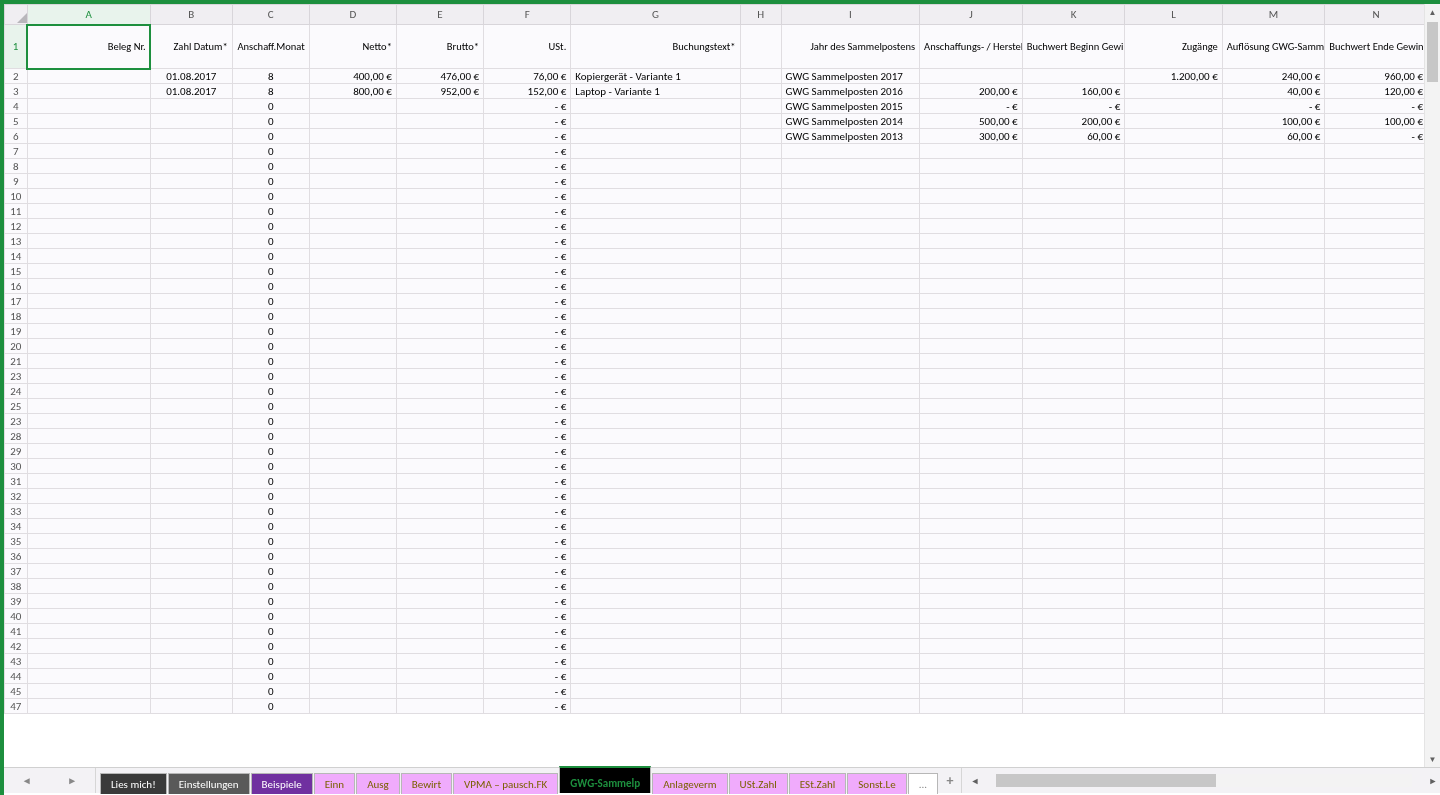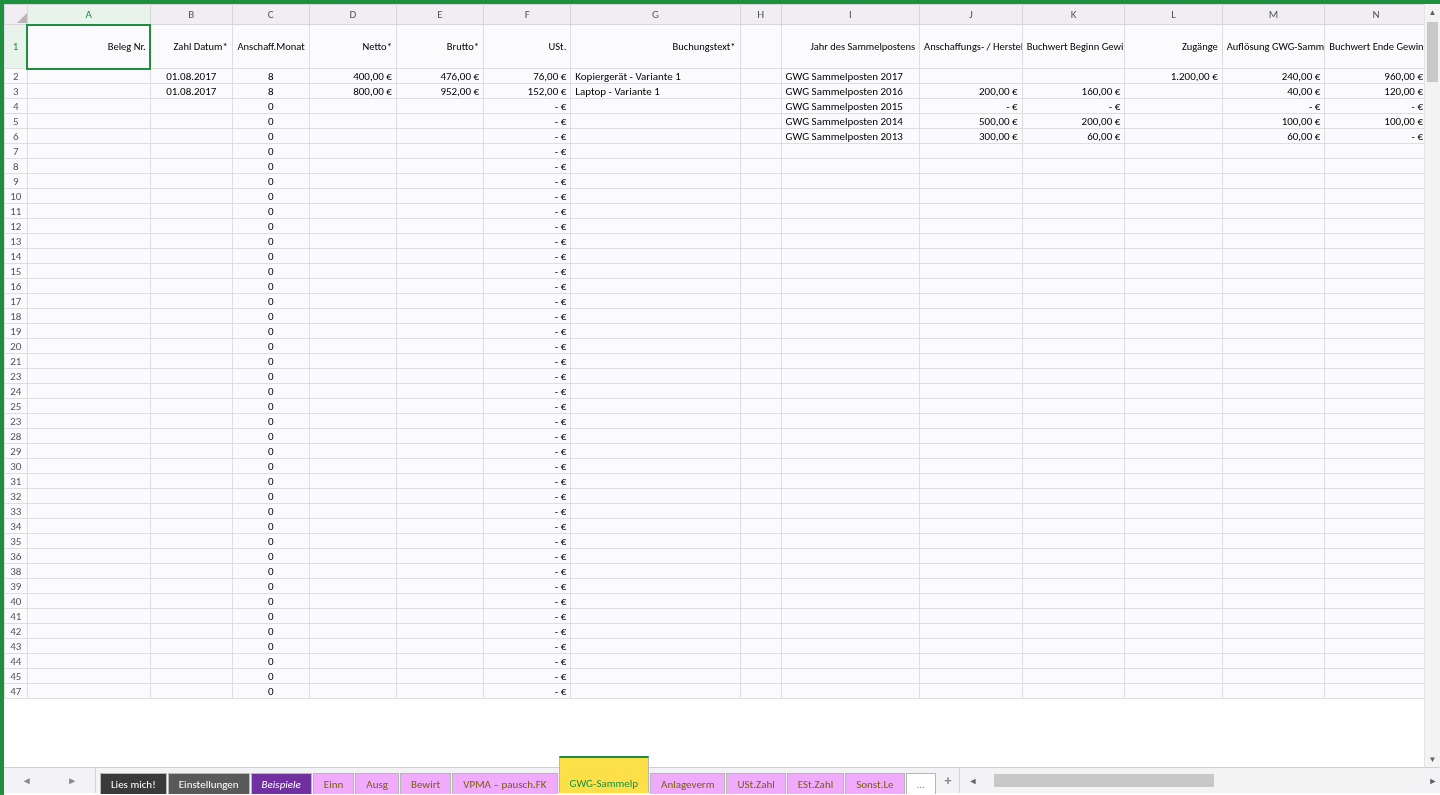--- a/index.html
+++ b/index.html
@@ -136,26 +136,26 @@
     padding: 4px 10px 3px;
     border: 1px solid #b7b7b7;
     border-bottom:none;
     margin-right:1px;
     background:#fff;
     position:relative; top:1px;
     white-space:nowrap;
   }
   .tab.black { background:#3a3a3a; color:#fff; }
   .tab.grey  { background:#595959; color:#fff; }
-  .tab.purple{ background:#7030a0; color:#fff;font-style:italic; }
+  .tab.purple{ background:#7030a0; color:#fff; }
   .tab.yellow{ background:#f0abfc; color:#7a6000;}
   .tab.active{
-    background:#fde047; color:#1d8f3e; font-weight:normal;
+    background:#000000; color:#1d8f3e; font-weight:bold;
     border-top:2px solid #1d8f3e;
-    top:0; padding-top:19px;
+    top:0; padding-top:9px;
   }
   .tab.more { color:#888; background:#fff;}
   .addtab {
     width:22px; display:flex; align-items:center; justify-content:center;
     color:#888; font-size:14px; font-weight:bold;
   }
   .hscroll {
     flex:1; display:flex; align-items:center; justify-content:flex-start;
     border-left:1px solid #d6d6d6; padding-left:6px; position:relative;
     min-width:200px;
@@ -778,20 +778,37 @@
           <td class="lft"></td>
           <td></td>
           <td></td>
           <td></td>
           <td></td>
           <td></td>
           <td></td>
           <td></td>
         </tr>
         <tr>
+          <th class="rowhdr">37</th>
+          <td></td>
+          <td class="ctr"></td>
+          <td class="ctr">0</td>
+          <td class="num"></td>
+          <td class="num"></td>
+          <td class="num">-   €</td>
+          <td class="lft"></td>
+          <td></td>
+          <td></td>
+          <td></td>
+          <td></td>
+          <td></td>
+          <td></td>
+          <td></td>
+        </tr>
+        <tr>
           <th class="rowhdr">38</th>
           <td></td>
           <td class="ctr"></td>
           <td class="ctr">0</td>
           <td class="num"></td>
           <td class="num"></td>
           <td class="num">-   €</td>
           <td class="lft"></td>
           <td></td>
           <td></td>

